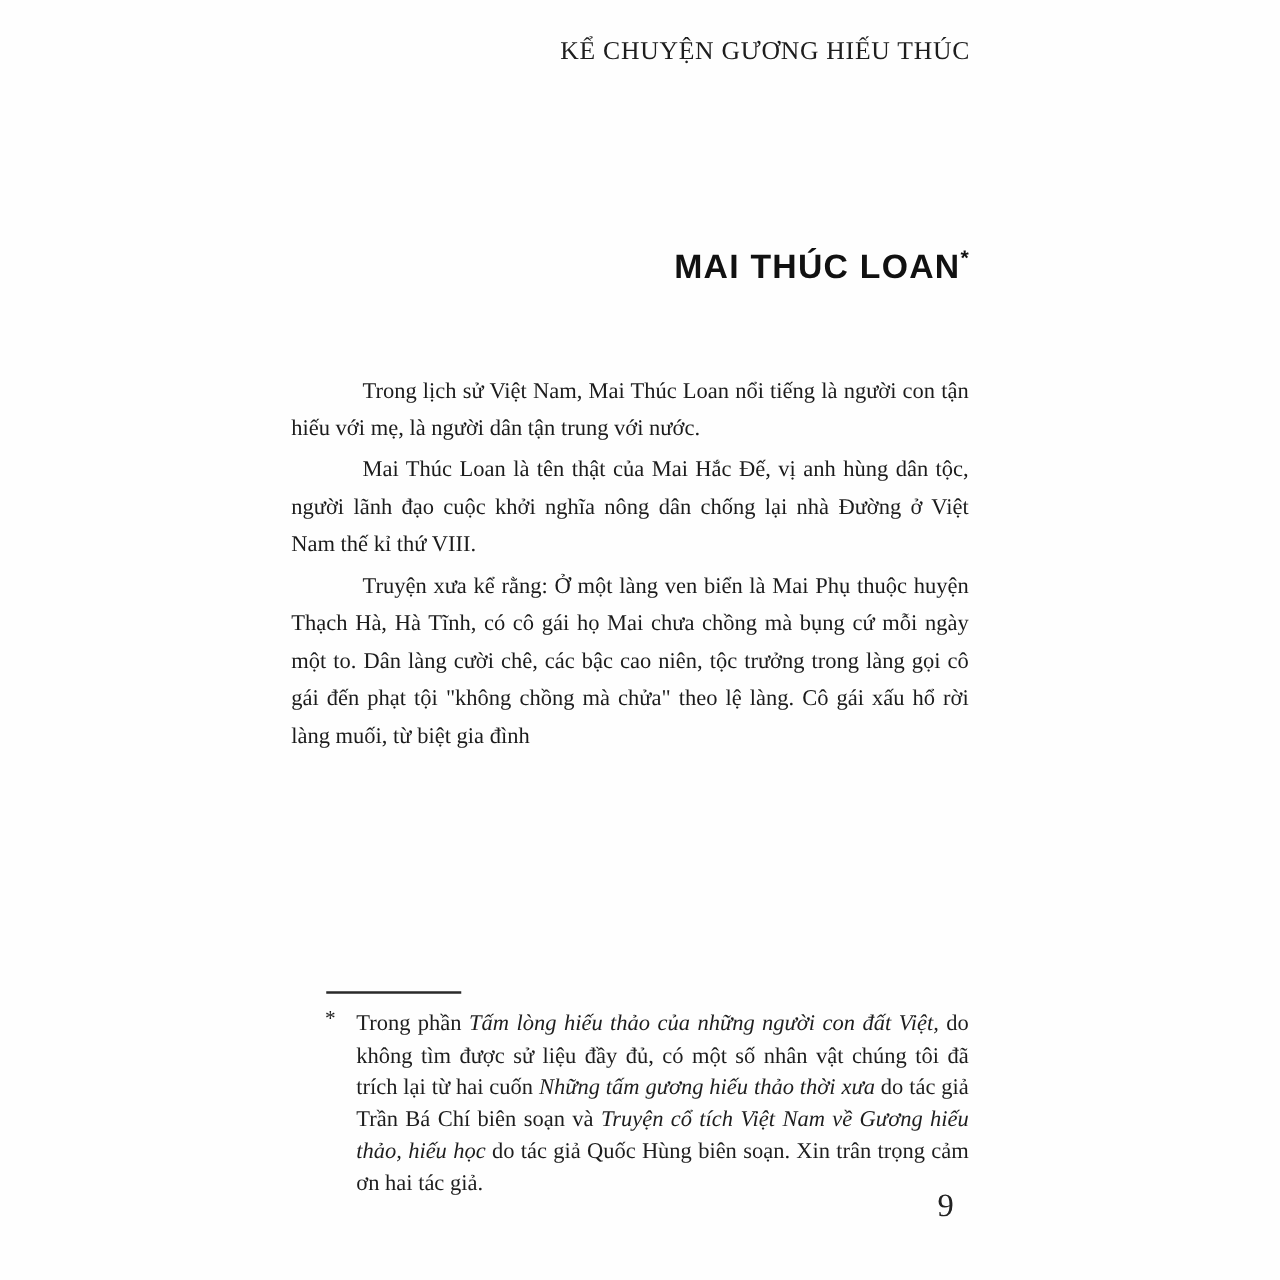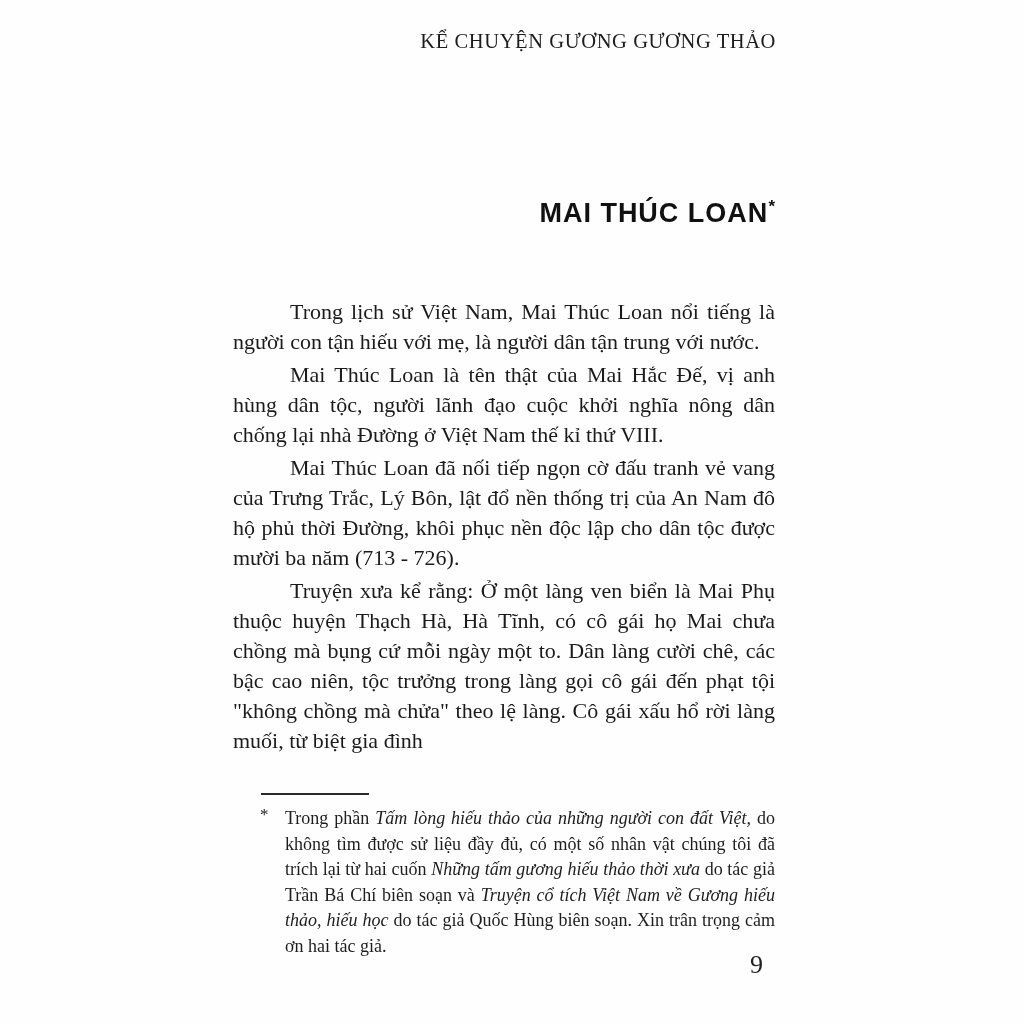--- a/index.html
+++ b/index.html
@@ -40,21 +40,21 @@
   .article-title .note-marker {
     font-size: 17px;
     vertical-align: super;
     letter-spacing: 0;
   }
   .body-text {
     position: absolute;
     top: 297px;
     left: 233px;
     width: 542px;
-    font-size: 22px;
+    font-size: 18px;
     line-height: 30px;
     text-align: justify;
     color: #1b1b1b;
   }
   .body-text p {
     text-indent: 57px;
     margin: 0 0 3px 0;
   }
   .footnote-rule {
     position: absolute;
@@ -87,30 +87,29 @@
     left: 750px;
     font-size: 26px;
     color: #222222;
   }
 </style>
 </head>
 <body>
 
 <div class="page">
 
-  <div class="running-header">KỂ CHUYỆN GƯƠNG GƯƠNG THẢO</div>
+  <div class="running-header">KỂ CHUYỆN GƯƠNG HIẾU THÚC</div>
 
   <div class="article-title">
     <span>MAI THÚC LOAN</span><span class="note-marker">*</span>
   </div>
 
   <div class="body-text">
     <p>Trong lịch sử Việt Nam, Mai Thúc Loan nổi tiếng là người con tận hiếu với mẹ, là người dân tận trung với nước.</p>
     <p>Mai Thúc Loan là tên thật của Mai Hắc Đế, vị anh hùng dân tộc, người lãnh đạo cuộc khởi nghĩa nông dân chống lại nhà Đường ở Việt Nam thế kỉ thứ VIII.</p>
-    <p>Mai Thúc Loan đã nối tiếp ngọn cờ đấu tranh vẻ vang của Trưng Trắc, Lý Bôn, lật đổ nền thống trị của An Nam đô hộ phủ thời Đường, khôi phục nền độc lập cho dân tộc được mười ba năm (713 - 726).</p>
     <p>Truyện xưa kể rằng: Ở một làng ven biển là Mai Phụ thuộc huyện Thạch Hà, Hà Tĩnh, có cô gái họ Mai chưa chồng mà bụng cứ mỗi ngày một to. Dân làng cười chê, các bậc cao niên, tộc trưởng trong làng gọi cô gái đến phạt tội "không chồng mà chửa" theo lệ làng. Cô gái xấu hổ rời làng muối, từ biệt gia đình</p>
   </div>
 
   <div class="footnote-rule"></div>
 
   <div class="footnote">
     <span class="fn-marker">*</span>
     <span><span>Trong phần </span><i>Tấm lòng hiếu thảo của những người con đất Việt,</i><span> do không tìm được sử liệu đầy đủ, có một số nhân vật chúng tôi đã trích lại từ hai cuốn </span><i>Những tấm gương hiếu thảo thời xưa</i><span> do tác giả Trần Bá Chí biên soạn và </span><i>Truyện cổ tích Việt Nam về Gương hiếu thảo, hiếu học</i><span> do tác giả Quốc Hùng biên soạn. Xin trân trọng cảm ơn hai tác giả.</span></span>
   </div>
 

